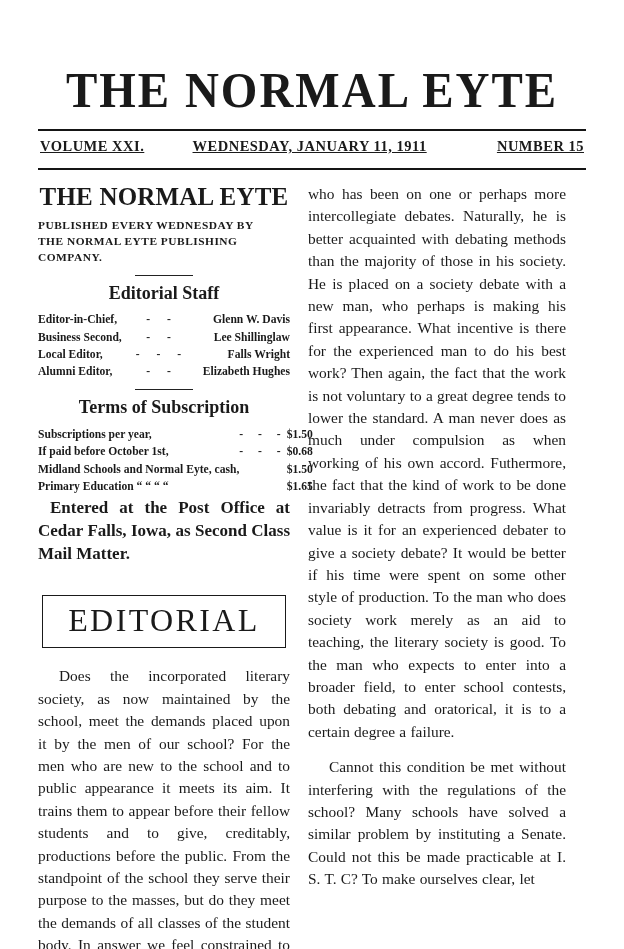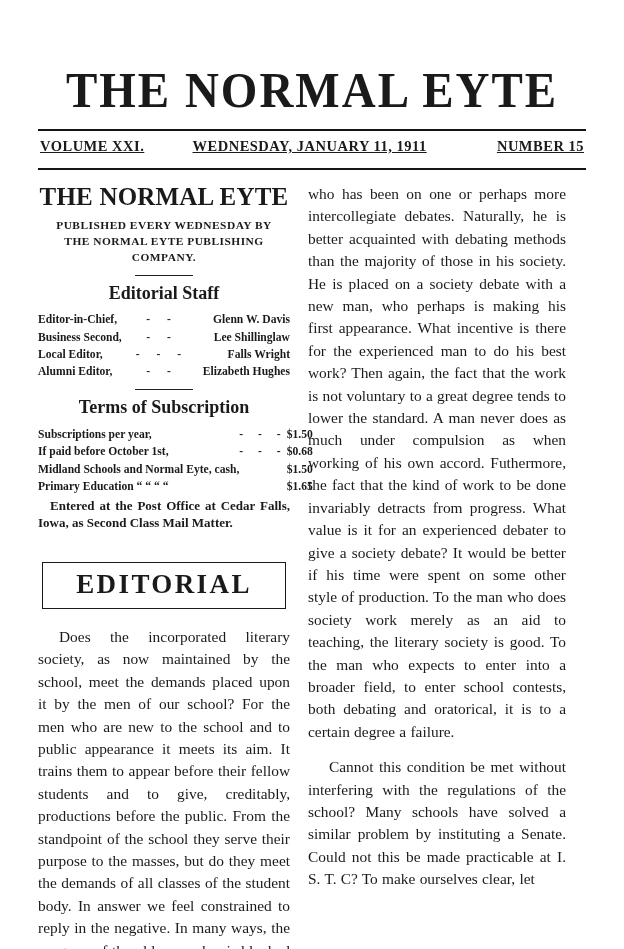--- a/index.html
+++ b/index.html
@@ -80,21 +80,21 @@
   
   .nameplate {
     text-align: center;
     font-weight: 700;
     font-size: 25px;
     letter-spacing: 0.2px;
     white-space: nowrap;
     margin-bottom: 6px;
   }
   .published-by {
-    text-align: center;
+    text-align: left;
     font-weight: 700;
     font-size: 11.4px;
     line-height: 1.42;
     letter-spacing: 0.5px;
   }
   .short-rule {
     width: 58px;
     border-top: 1.6px solid #222;
     margin: 9px auto 7px auto;
   }
@@ -131,38 +131,38 @@
     text-align: center;
     letter-spacing: 6px;
   }
   .terms-price {
     text-align: right;
     padding-left: 6px;
   }
 
   .entered-note {
     font-weight: 700;
-    font-size: 13px;
+    font-size: 17px;
     line-height: 1.34;
     text-align: justify;
     text-indent: 12px;
     margin-top: 2px;
   }
 
   
   .editorial-box {
     border: 1.7px solid #1a1a1a;
     text-align: center;
     margin: 30px 4px 17px 4px;
     padding: 6px 0 8px 0;
   }
   .editorial-box-label {
-    font-size: 27px;
+    font-size: 32px;
     letter-spacing: 2.4px;
-    font-weight: 700;
+    font-weight: 400;
   }
 
   
   .body-par {
     text-align: justify;
     text-justify: inter-word;
     font-size: 15.4px;
     line-height: 1.455;
     margin: 0 0 13px 0;
     text-indent: 21px;

